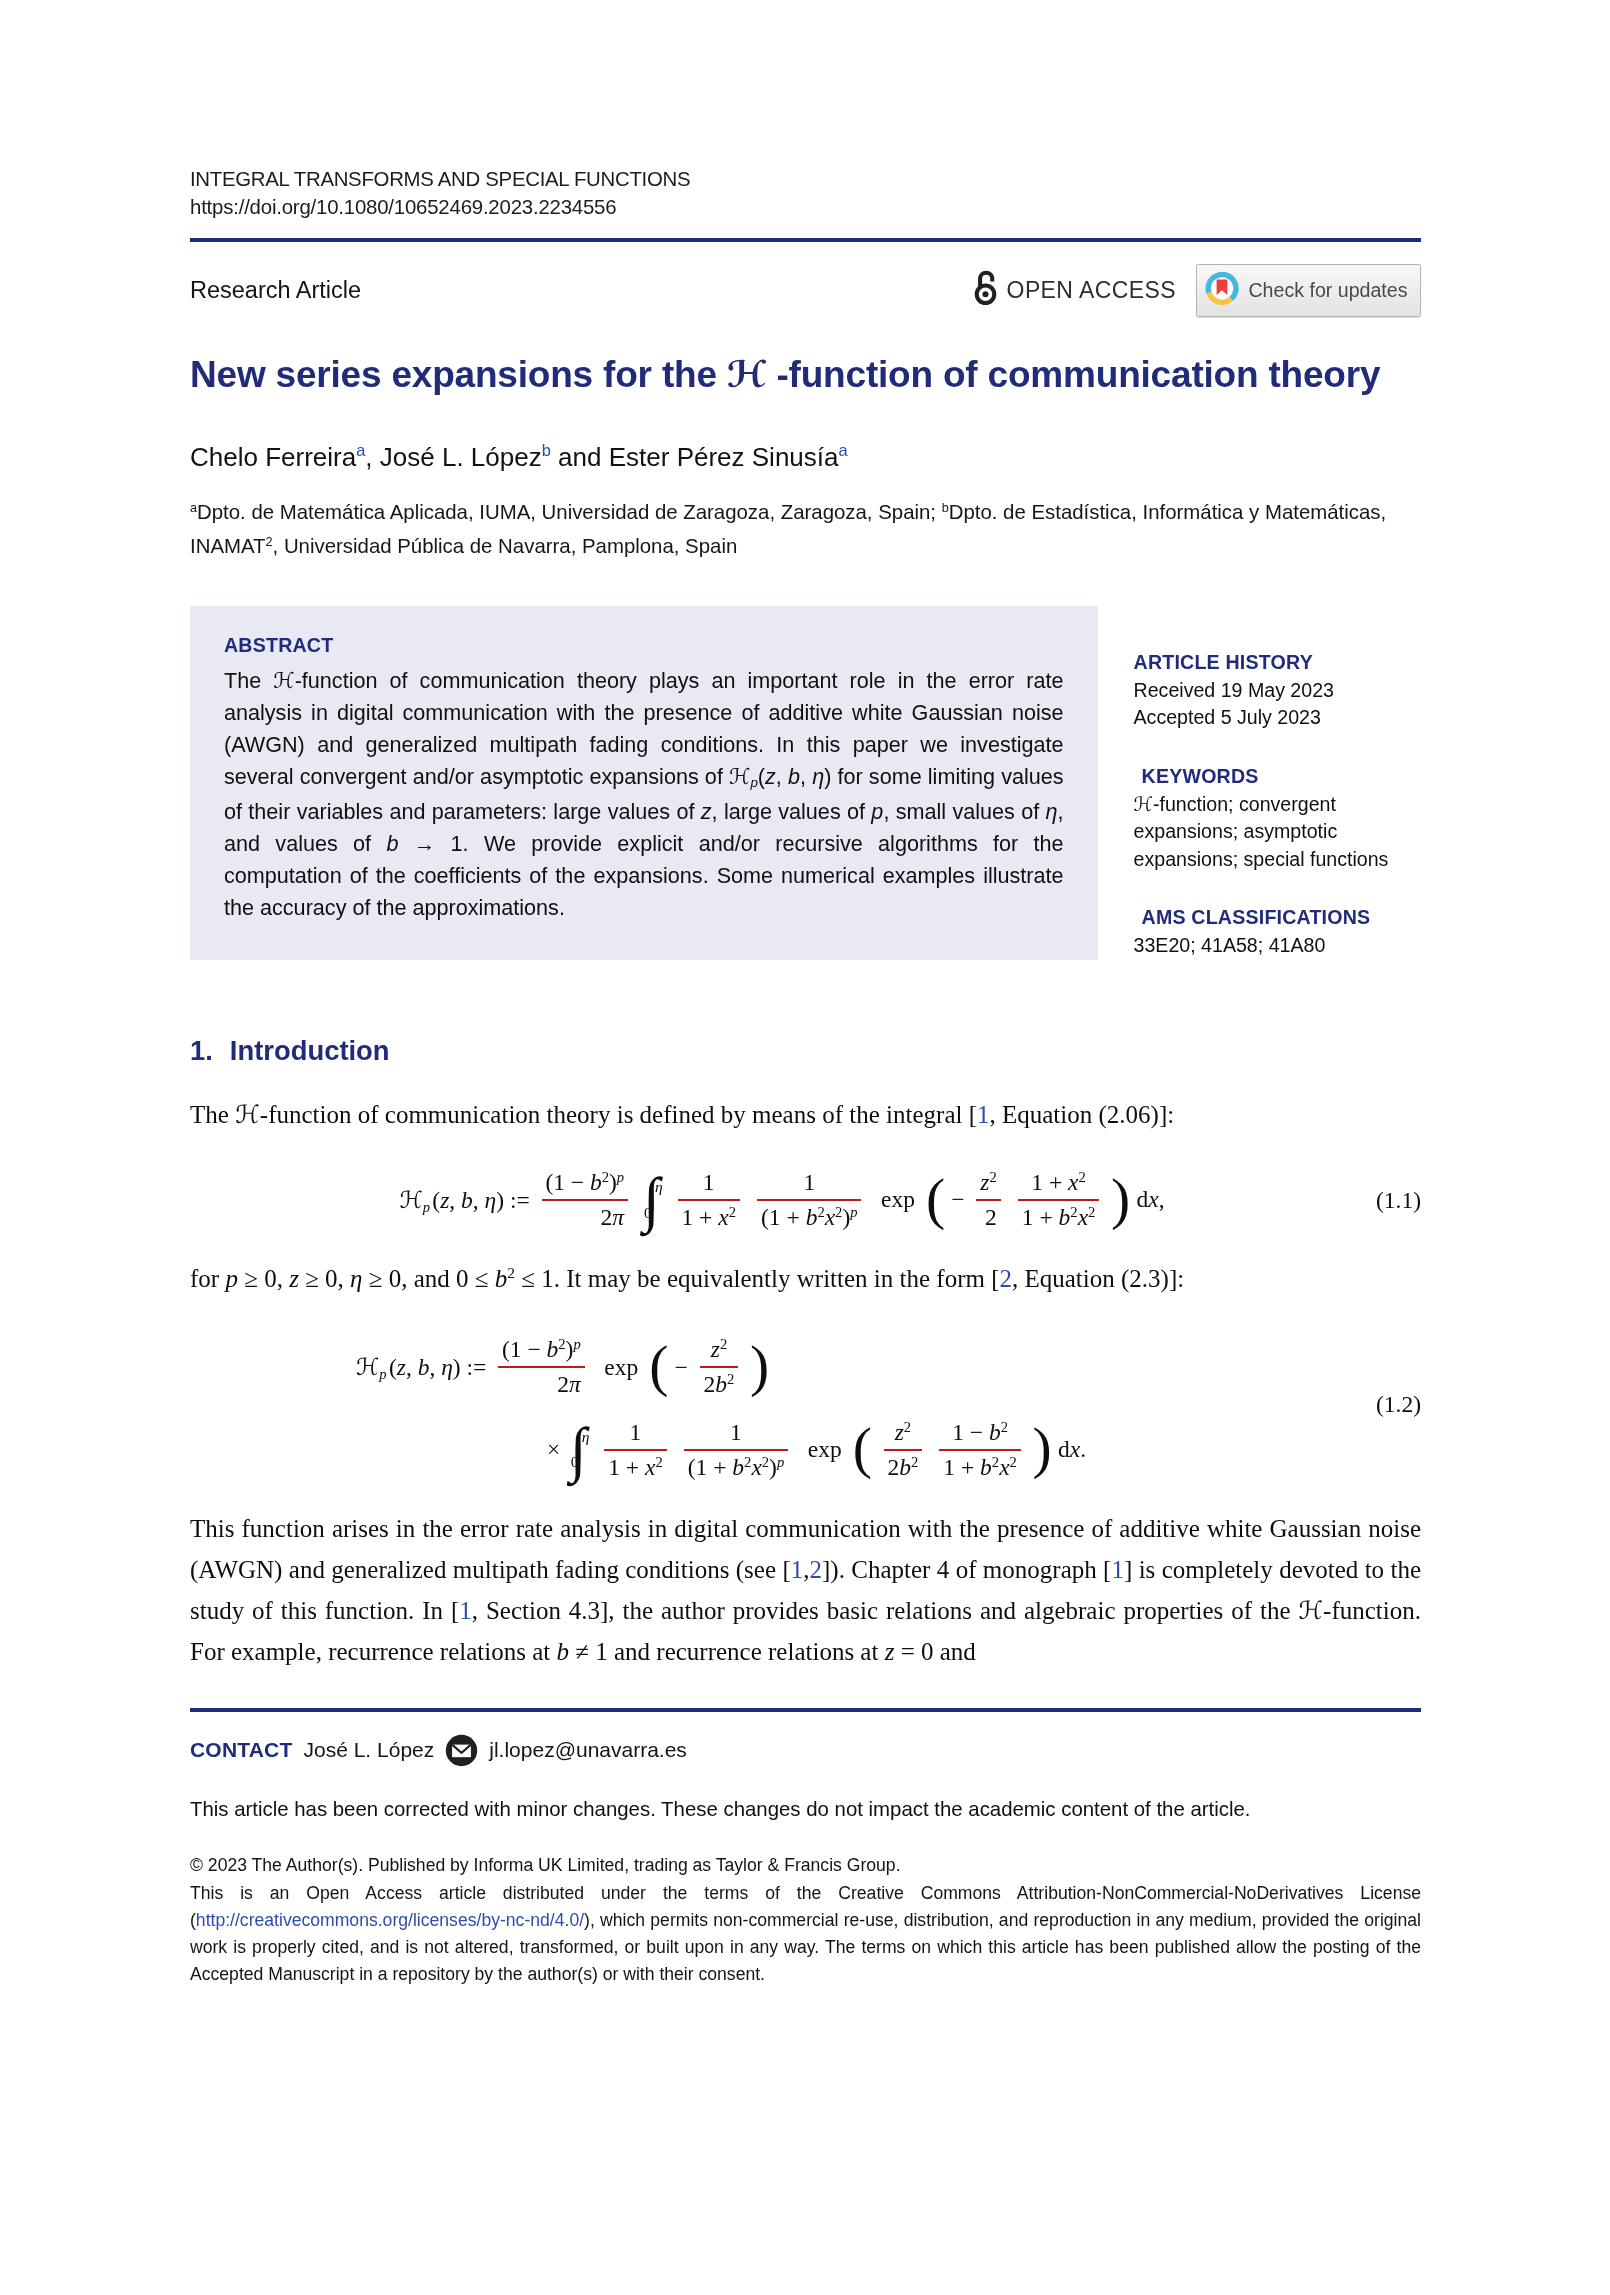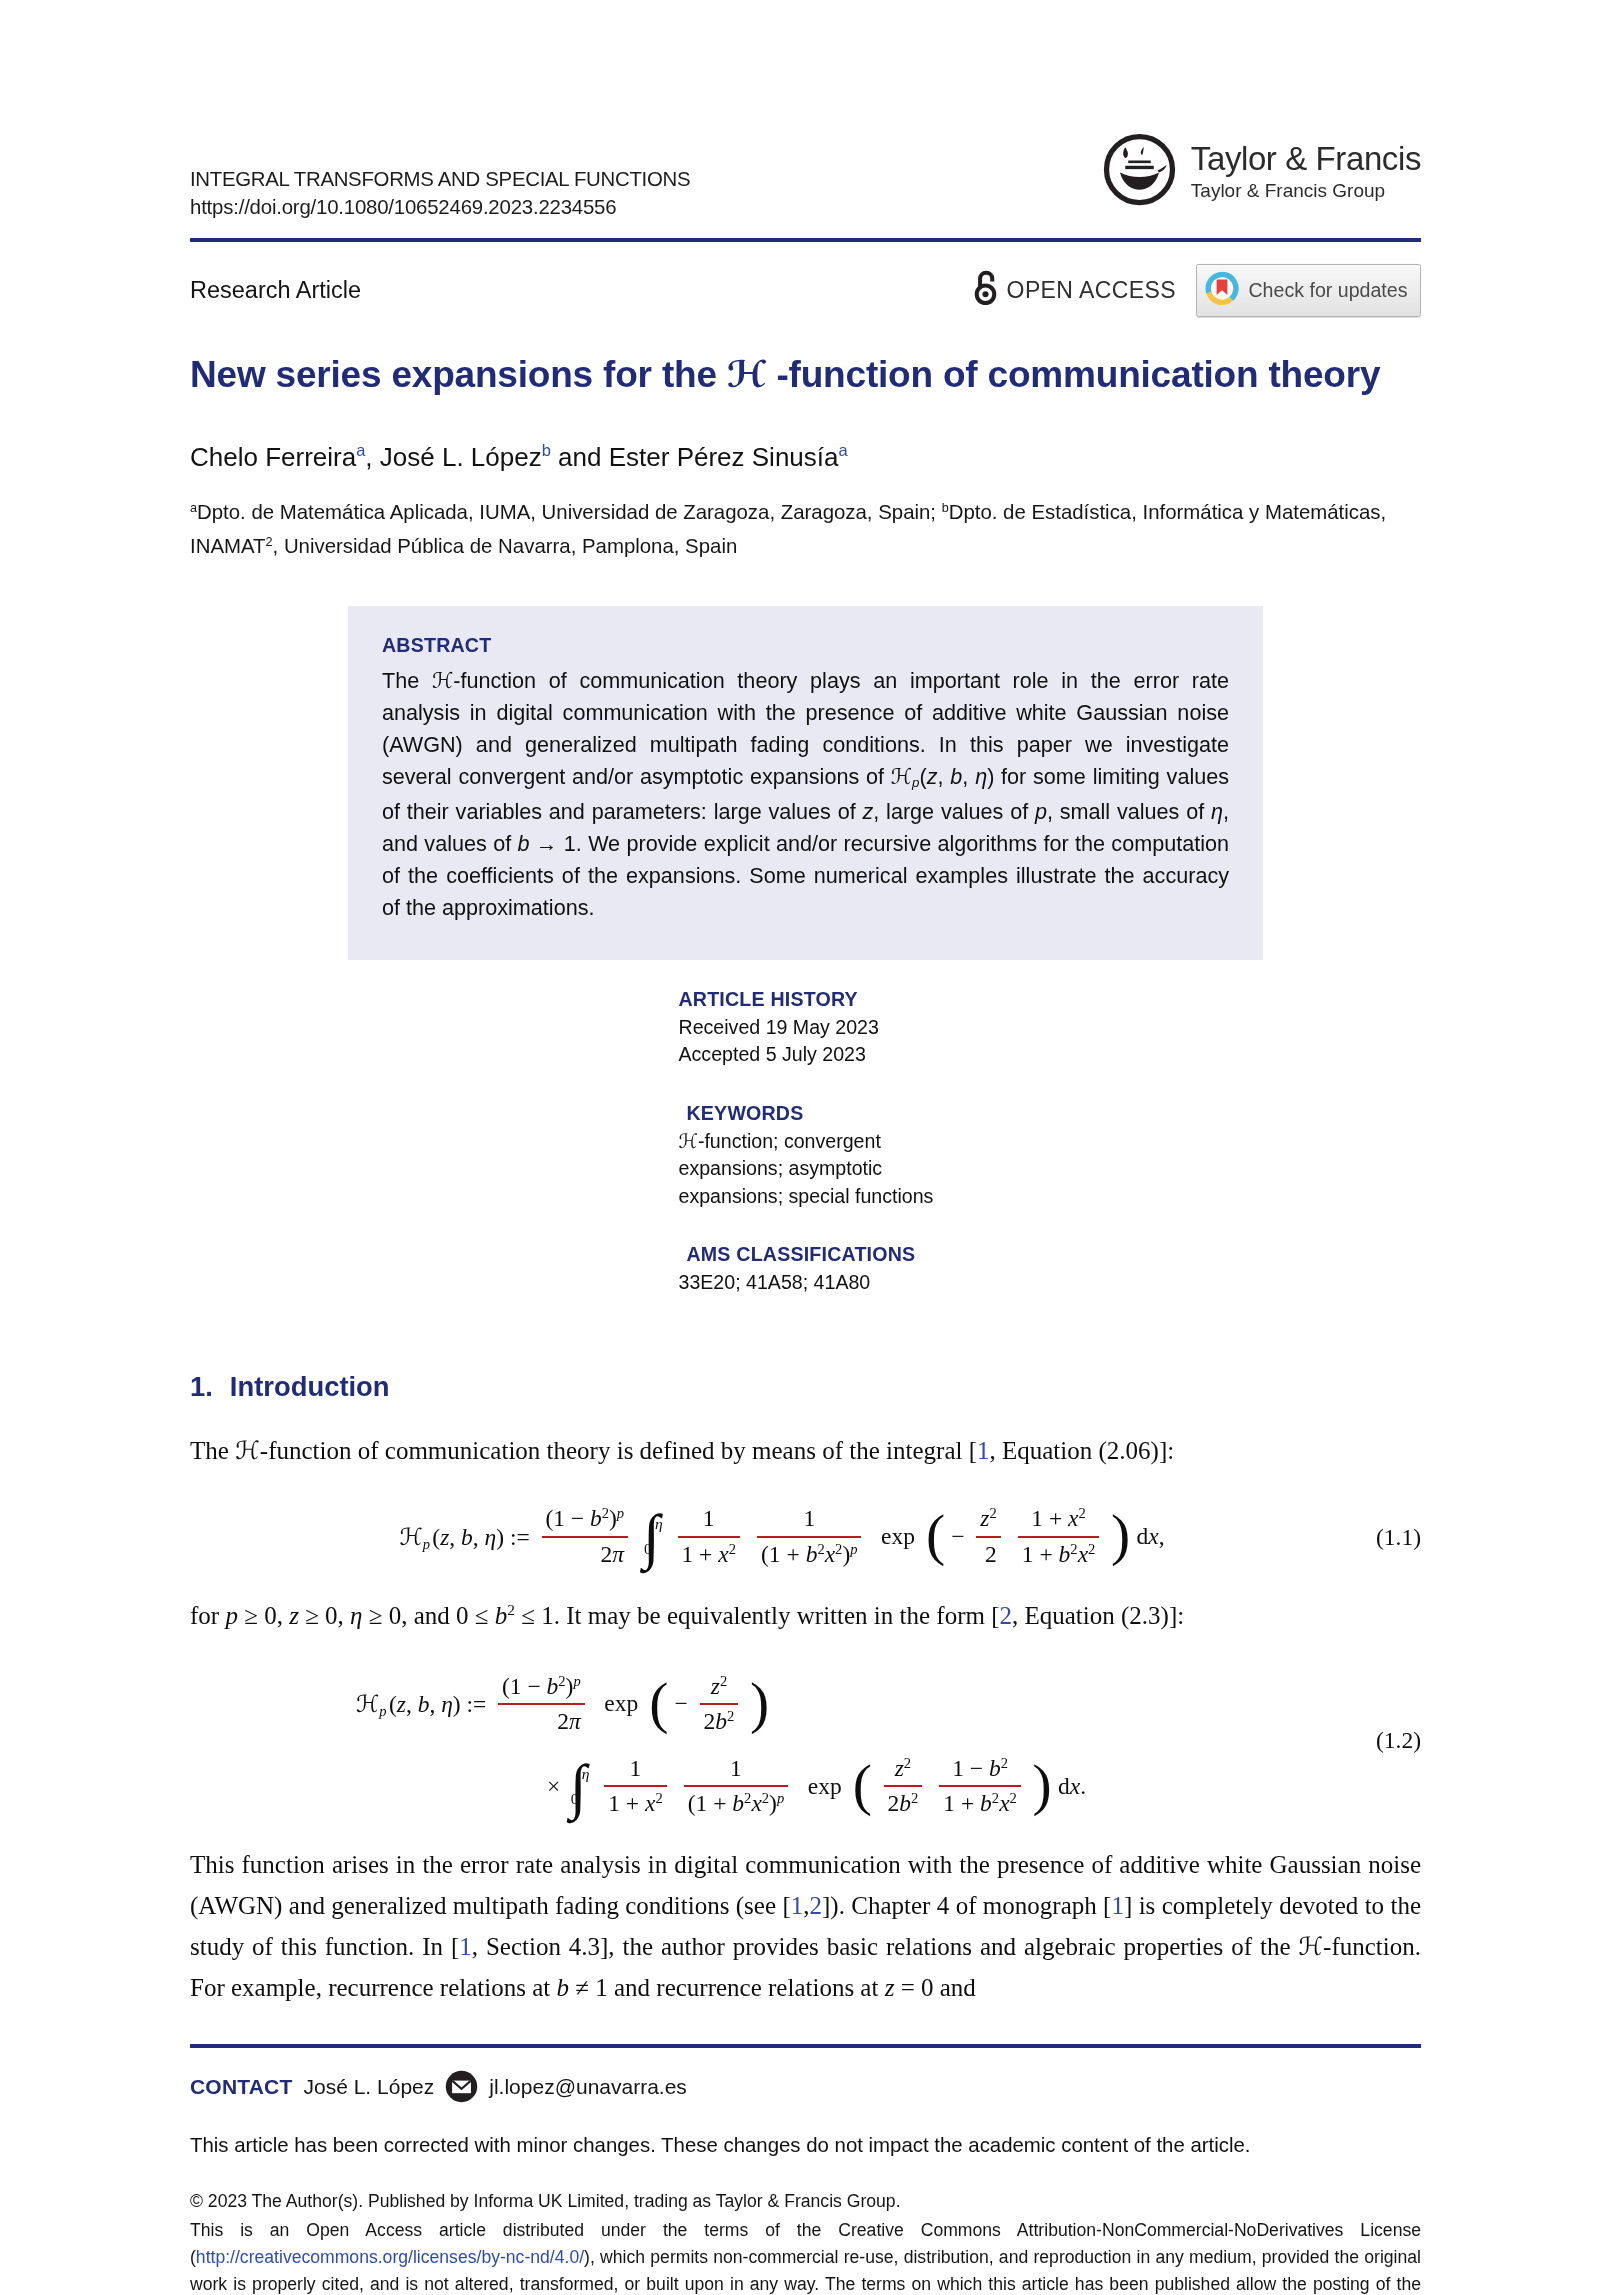--- a/index.html
+++ b/index.html
@@ -37,21 +37,21 @@
   }
   
   .title{
     font-size:37px;line-height:52px;font-weight:bold;color:#202c7a;
     margin:33px 0 0 0;letter-spacing:-0.2px;
   }
   .authors{margin-top:41px;font-size:26px;color:#121212;}
   .auth-sup{color:#2e4cb0;font-size:16.5px;position:relative;top:-10.2px;}
   .affiliations{margin-top:23.5px;font-size:20.4px;line-height:31px;color:#161616;}
   
-  .abstract-row{display:flex;margin-top:41px;align-items:center;flex-direction:column;}
+  .abstract-row{display:flex;margin-top:41px;align-items:flex-end;}
   .abstract-box{
     width:915px;box-sizing:border-box;background:#e8e9f2;
     padding:28px 34px 36px 34px;
   }
   .blk-label{font-size:19.6px;font-weight:bold;color:#202c7a;letter-spacing:0.2px;}
   .abstract-text{margin-top:7.8px;font-size:21.6px;line-height:32px;color:#101010;text-align:justify;}
   .side{width:290px;margin-left:36px;padding-top:28px;}
   .side .blk-label{margin-bottom:3.1px;}
   .side-text{font-size:19.6px;line-height:27.4px;color:#101010;}
   .side-gap{margin-top:33px;padding-left:8px;}
@@ -111,37 +111,20 @@
 </head>
 <body>
 
 <div class="page">
 
   <div class="masthead">
     <div class="journal-block">
       <div class="journal-name">INTEGRAL TRANSFORMS AND SPECIAL FUNCTIONS</div>
       <div class="journal-doi">https://doi.org/10.1080/10652469.2023.2234556</div>
     </div>
-    <div class="brand">
-      <span>
-        <svg width="75" height="75" viewBox="0 0 100 100">
-          <circle cx="50" cy="50" r="44" fill="none" stroke="#231f20" stroke-width="7"></circle>
-          <path d="M24 54 C28 70 40 77 50 77 C60 77 72 70 76 54 C60 62 40 62 24 54 Z" fill="#231f20"></path>
-          <path d="M76 54 C82 52 85 48 86 44 C80 48 78 50 74 51 Z" fill="#231f20"></path>
-          <rect x="31" y="45" width="38" height="4.5" fill="#231f20"></rect>
-          <rect x="35" y="38" width="30" height="3.5" fill="#231f20"></rect>
-          <path d="M30 34 C26 28 30 22 31 20 C33 24 36 28 34 32 C33 35 31 35 30 34 Z" fill="#231f20"></path>
-          <path d="M52 30 C51 26 53 22 56 20 C55 24 55 27 54 30 Z" fill="#231f20"></path>
-        </svg>
-      </span>
-      <div class="brand-text">
-        <div class="brand-name">Taylor &amp; Francis</div>
-        <div class="brand-group">Taylor &amp; Francis Group</div>
-      </div>
-    </div>
   </div>
 
   <hr class="rule">
 
   <div class="type-row">
     <div class="article-type">Research Article</div>
     <div class="right-badges">
       <span class="oa">
         <span>
           <svg width="27" height="39" viewBox="0 0 40 56">

